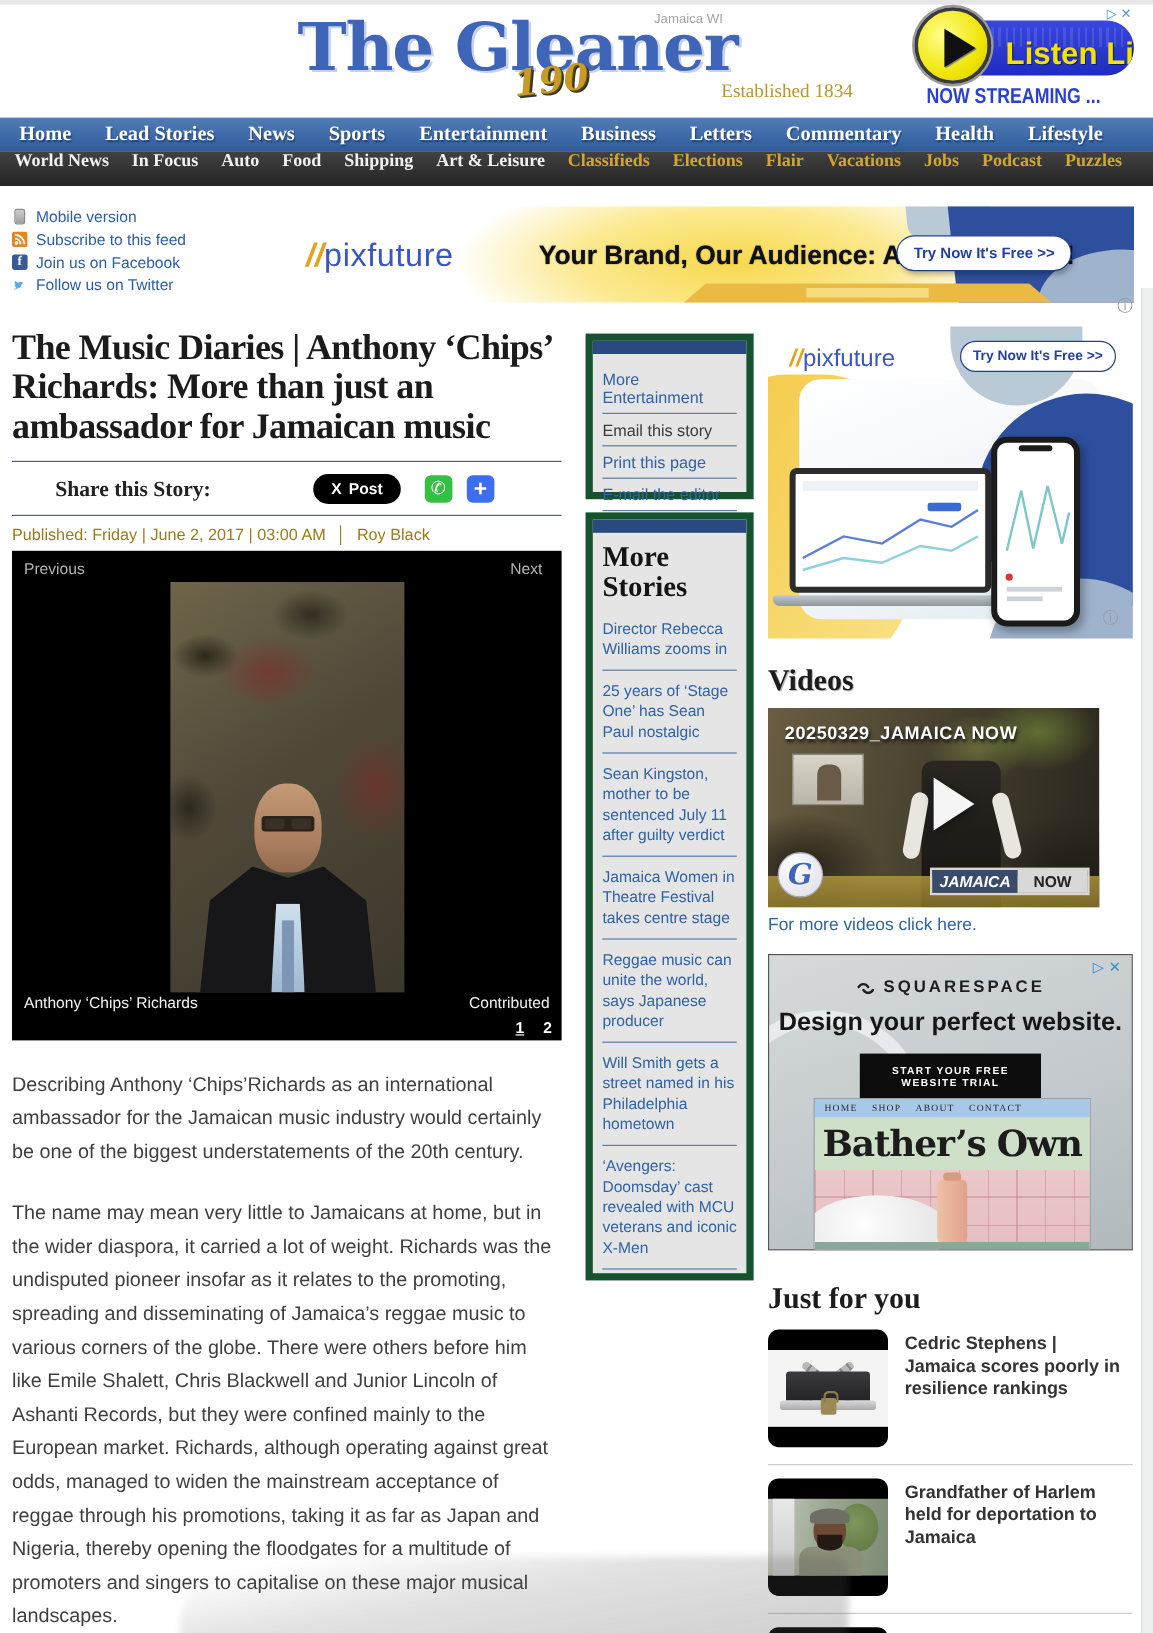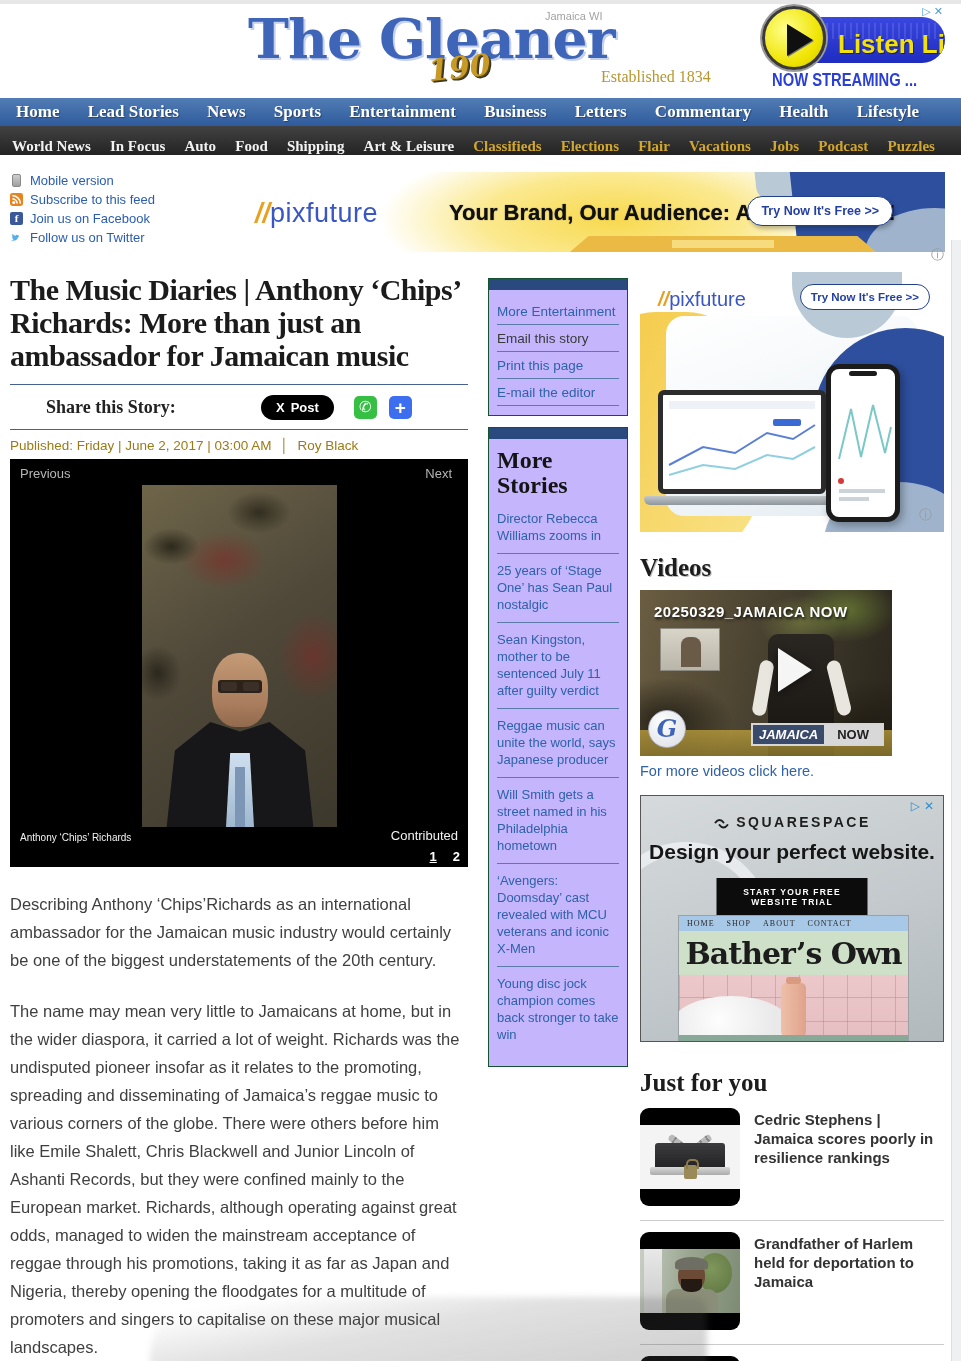--- a/index.html
+++ b/index.html
@@ -22,21 +22,21 @@
   .ll-pill { position:absolute; left:20px; top:13px; width:165px; height:46px; background:linear-gradient(#3a47e0,#1f2cc0); border-radius:23px; overflow:hidden; }
   .ll-pill::before { content:""; position:absolute; left:46px; top:6px; right:8px; height:16px; background:repeating-linear-gradient(90deg, rgba(255,255,255,0.22) 0 2px, transparent 2px 6px); opacity:.5; }
   .ll-label { position:absolute; left:58px; top:12px; font-size:26px; font-weight:bold; color:#f3e10a; text-shadow:1px 1px 0 #101a70; white-space:nowrap; }
   .ll-circle { position:absolute; left:2px; top:2px; width:64px; height:64px; border-radius:50%; background:radial-gradient(circle at 35% 35%, #ffff8a, #efe300 65%, #cfc400); border:3px solid #3a3a3a; box-shadow:0 0 0 2px #9a9a9a; }
   .ll-tri { position:absolute; left:22px; top:15px; width:0; height:0; border-left:26px solid #101010; border-top:16px solid transparent; border-bottom:16px solid transparent; filter:drop-shadow(1px 1px 0 #777); }
   .ll-stream { position:absolute; left:12px; top:66px; width:178px; font-size:18px; font-weight:bold; color:#2a3fd4; transform:scaleX(.82); transform-origin:left; white-space:nowrap; letter-spacing:0px; }
 
   
   .nav1 { position:absolute; left:0; top:98px; width:961px; height:28px; background:linear-gradient(#517cb4,#2f5b9d); display:flex; align-items:center; justify-content:space-between; padding:0 42px 0 16px; }
   .nav1 a { font-family:"Liberation Serif", serif; font-weight:bold; font-size:17px; color:#fff; text-decoration:none; text-shadow:1px 1px 1px rgba(0,0,0,.35); }
-  .nav2 { position:absolute; left:0; top:126px; width:961px; height:29px; background:linear-gradient(#424242,#232323); display:flex; align-items:flex-end; justify-content:space-between; padding:0 26px 0 12px; }
+  .nav2 { position:absolute; left:0; top:126px; width:961px; height:29px; background:linear-gradient(#424242,#232323); display:flex; align-items:flex-start; justify-content:space-between; padding:0 26px 0 12px; }
   .nav2 a { font-family:"Liberation Serif", serif; font-weight:bold; font-size:15px; text-decoration:none; }
   .nav2 a.w { color:#f2f2f2; }
   .nav2 a.g { color:#d2a72e; }
 
   
   .content { position:absolute; left:0; top:155px; width:961px; height:1206px; }
 
   
   .social { position:absolute; left:10px; top:17px; list-style:none; }
   .social li { display:flex; align-items:center; gap:7px; margin-bottom:3px; height:16px; }
@@ -86,31 +86,31 @@
       radial-gradient(34px 40px at 8% 55%, rgba(30,28,18,.75), transparent 70%),
       linear-gradient(145deg,#6e6549,#50493a 45%,#3c382b);
   }
   .ph-suit { position:absolute; left:24px; bottom:-6px; width:148px; height:118px; background:#17171a; clip-path:polygon(0 100%,6% 30%,30% 6%,50% 14%,70% 6%,94% 30%,100% 100%); }
   .ph-shirt { position:absolute; left:84px; bottom:0; width:28px; height:74px; background:linear-gradient(#cfe0ef,#9fb8cf); clip-path:polygon(15% 0,85% 0,100% 100%,0 100%); }
   .ph-tie { position:absolute; left:93px; bottom:0; width:10px; height:60px; background:#7d96b5; }
   .ph-head { position:absolute; left:70px; bottom:100px; width:56px; height:74px; border-radius:46% 46% 42% 42%; background:linear-gradient(#c49a76,#a87c5c 70%,#936a4e); }
   .ph-glass { position:absolute; left:76px; bottom:134px; width:44px; height:13px; background:rgba(20,16,12,.85); border-radius:3px; }
   .ph-glass::before, .ph-glass::after { content:""; position:absolute; top:2px; width:16px; height:9px; background:#3a3028; border-radius:2px; }
   .ph-glass::before { left:3px; } .ph-glass::after { right:3px; }
-  .c-caption { position:absolute; left:10px; bottom:24px; color:#f2f2f2; font-size:10px; }
+  .c-caption { position:absolute; left:10px; bottom:24px; color:#f2f2f2; font-size:13px; }
   .c-credit { position:absolute; right:10px; bottom:24px; color:#f2f2f2; font-size:13px; }
   .c-pages { position:absolute; right:8px; bottom:3px; color:#fff; font-size:13px; font-weight:bold; }
   .c-pages a { color:#fff; text-decoration:none; margin-left:16px; }
   .c-pages a.cur { text-decoration:underline; }
 
   .a-par { margin-top:23px; font-size:16.5px; line-height:28px; color:#3f3f3f; }
 
   
   .mid-col { position:absolute; left:488px; top:123px; width:140px; }
-  .box { border:1px solid #14532d; background:#c4b5fd; }
+  .box { border:6px solid #14532d; background:#e5e5e5; }
   .box-bar { height:11px; background:#2a4a7f; }
   .tools-box { height:138px; }
   .tools-list { list-style:none; padding:8px 8px 0; }
   .tools-list li { border-bottom:1px solid #5a7aa8; }
   .tools-list a { display:block; padding:6px 0 5px; font-size:13.5px; text-decoration:none; color:#2f62a8; }
   .tools-list a.dark { color:#3a3a3a; }
   .stories-box { margin-top:11px; height:640px; overflow:hidden; }
   .ms-title { font-family:"Liberation Serif", serif; font-weight:bold; font-size:24px; line-height:25px; color:#141414; padding:9px 8px 4px; }
   .ms-list { list-style:none; padding:0 8px; }
   .ms-list li { border-bottom:1px solid #5a7aa8; }
@@ -131,21 +131,21 @@
   .px-head { position:absolute; left:22px; top:54px; font-size:25px; font-weight:bold; color:#0d0d0d; }
   .px-laptop { position:absolute; left:18px; top:118px; width:168px; height:104px; background:#fff; border:5px solid #2c2c2c; border-radius:6px; }
   .px-laptop svg { width:100%; height:100%; }
   .px-base { position:absolute; left:4px; top:224px; width:196px; height:9px; background:linear-gradient(#c2c8cc,#8f979c); border-radius:3px 3px 6px 6px; }
   .px-phone { position:absolute; right:44px; top:92px; width:74px; height:158px; background:#fff; border:5px solid #1b1b1b; border-radius:13px; box-shadow:3px 4px 8px rgba(0,0,0,.3); }
   .px-phone::before { content:""; position:absolute; left:18px; top:2px; width:28px; height:5px; background:#1b1b1b; border-radius:3px; }
   .px-phone svg { width:100%; height:100%; }
   .pixad-info { position:absolute; right:12px; bottom:8px; }
 
   .v-head { margin-top:22px; font-family:"Liberation Serif", serif; font-weight:bold; font-size:25px; color:#1c1c1c; text-shadow:1px 1px 0 #bbb; }
-  .vthumb { position:relative; margin-top:8px; width:252px; height:166px; overflow:hidden; cursor:pointer;
+  .vthumb { position:relative; margin-top:8px; width:276px; height:166px; overflow:hidden; cursor:pointer;
     background:
       radial-gradient(70px 46px at 82% 12%, rgba(130,160,60,.55), transparent 70%),
       radial-gradient(60px 40px at 64% 20%, rgba(160,175,80,.4), transparent 70%),
       radial-gradient(90px 60px at 10% 80%, rgba(20,18,12,.8), transparent 75%),
       radial-gradient(100px 70px at 90% 85%, rgba(25,22,14,.7), transparent 75%),
       linear-gradient(100deg,#6a5d42,#4e4633 40%,#3a3528 70%,#2a261c);
   }
   .vt-figure { position:absolute; left:128px; top:44px; width:66px; height:122px; background:linear-gradient(#2a2622,#171511); border-radius:10px 10px 0 0; }
   .vt-figure::before { content:""; position:absolute; left:-12px; top:26px; width:14px; height:56px; background:#e9e6df; border-radius:7px; transform:rotate(10deg); }
   .vt-figure::after { content:""; position:absolute; right:-12px; top:26px; width:14px; height:56px; background:#e9e6df; border-radius:7px; transform:rotate(-14deg); }
@@ -379,20 +379,23 @@
           <li>
               <a href="#">Director Rebecca Williams zooms in</a>
             </li>
           <li>
               <a href="#">25 years of ‘Stage One’ has Sean Paul nostalgic</a>
             </li>
           <li>
               <a href="#">Sean Kingston, mother to be sentenced July 11 after guilty verdict</a>
             </li>
           <li>
+              <a href="#">Jamaica Women in Theatre Festival takes centre stage</a>
+            </li>
+          <li>
               <a href="#">Reggae music can unite the world, says Japanese producer</a>
             </li>
           <li>
               <a href="#">Will Smith gets a street named in his Philadelphia hometown</a>
             </li>
           <li>
               <a href="#">‘Avengers: Doomsday’ cast revealed with MCU veterans and iconic X-Men</a>
             </li>
           <li>
               <a href="#">Young disc jock champion comes back stronger to take win</a>

